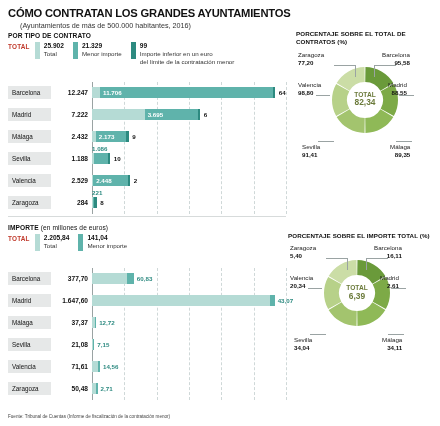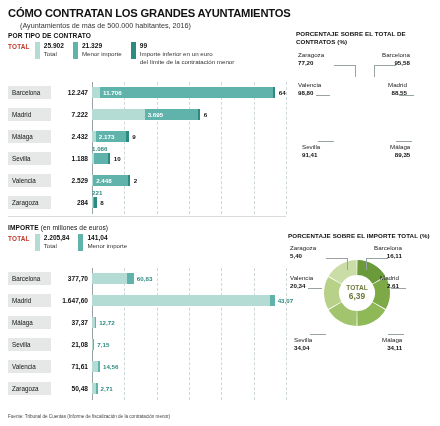--- a/index.html
+++ b/index.html
@@ -299,20 +299,31 @@
           <div class="bar-menor" style="left: 4.09607px; width: 1.5px;"></div>
           <div class="bar-lbl lbl-out" style="left: 8.59607px;">2,71</div>
         </div>
       </div>
     </div>
 
   <div class="donut-block" style="left:296px; top:30px;">
     <div class="donut-title" id="dt1">PORCENTAJE SOBRE EL TOTAL
 DE CONTRATOS (%)</div>
     <div class="donut-wrap" id="donut1">
+        <div class="donut"><svg width="70" height="70" viewBox="0 0 70 70">
+            <path d="M35.460751951191796,2.003216707692957 A33,33 0 0,1 63.34567659871192,18.102585459271136 L50.46127814475196,25.78322843232971 A18,18 0 0,0 35.251319246104615,17.001754567832524 Z" fill="#6a9a3a"></path>
+            <path d="M63.80642854990372,18.900631248421824 A33,33 0 0,1 63.80642854990372,51.099368751578176 L50.71259739085657,43.78147386449719 A18,18 0 0,0 50.71259739085657,26.218526135502813 Z" fill="#7daa47"></path>
+            <path d="M63.34567659871192,51.89741454072886 A33,33 0 0,1 35.460751951191796,67.99678329230704 L35.251319246104615,52.99824543216748 A18,18 0 0,0 50.46127814475196,44.21677156767029 Z" fill="#8fb957"></path>
+            <path d="M34.53924804880821,67.99678329230704 A33,33 0 0,1 6.654323401288082,51.897414540728874 L19.538721855248042,44.21677156767029 A18,18 0 0,0 34.74868075389539,52.99824543216748 Z" fill="#a3c46e"></path>
+            <path d="M6.193571450096279,51.099368751578176 A33,33 0 0,1 6.193571450096268,18.900631248421842 L19.28740260914342,26.218526135502824 A18,18 0 0,0 19.287402609143424,43.78147386449719 Z" fill="#b7d189"></path>
+            <path d="M6.654323401288078,18.102585459271133 A33,33 0 0,1 34.5392480488082,2.003216707692957 L34.74868075389538,17.001754567832524 A18,18 0 0,0 19.538721855248042,25.783228432329707 Z" fill="#cbdda6"></path>
+          </svg><div class="donut-center">
+            <span class="t">TOTAL</span>
+            <span class="v">82,34</span>
+          </div></div>
         <div class="cal r" style="left: 86px; top: 4px;">
           <span class="n">Barcelona</span>
           <span class="v">95,58</span>
         </div>
         <div class="cal r" style="left: 92px; top: 34px;">
           <span class="n">Madrid</span>
           <span class="v">88,55</span>
         </div>
         <div class="cal r" style="left: 94px; top: 96px;">
           <span class="n">Málaga</span>

